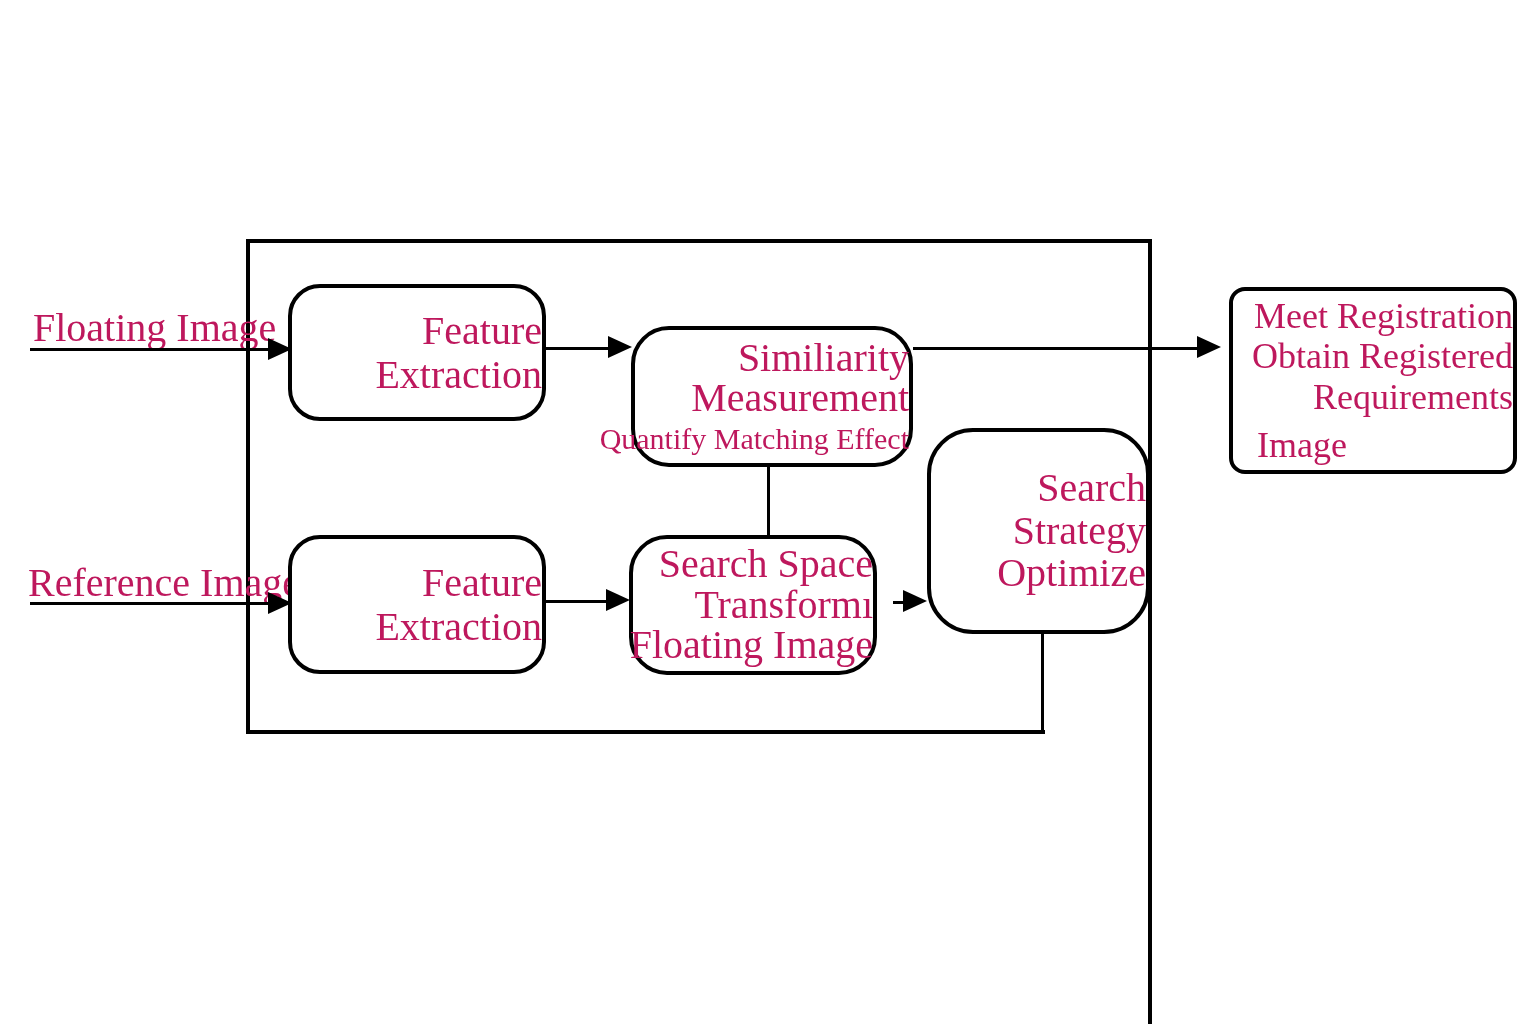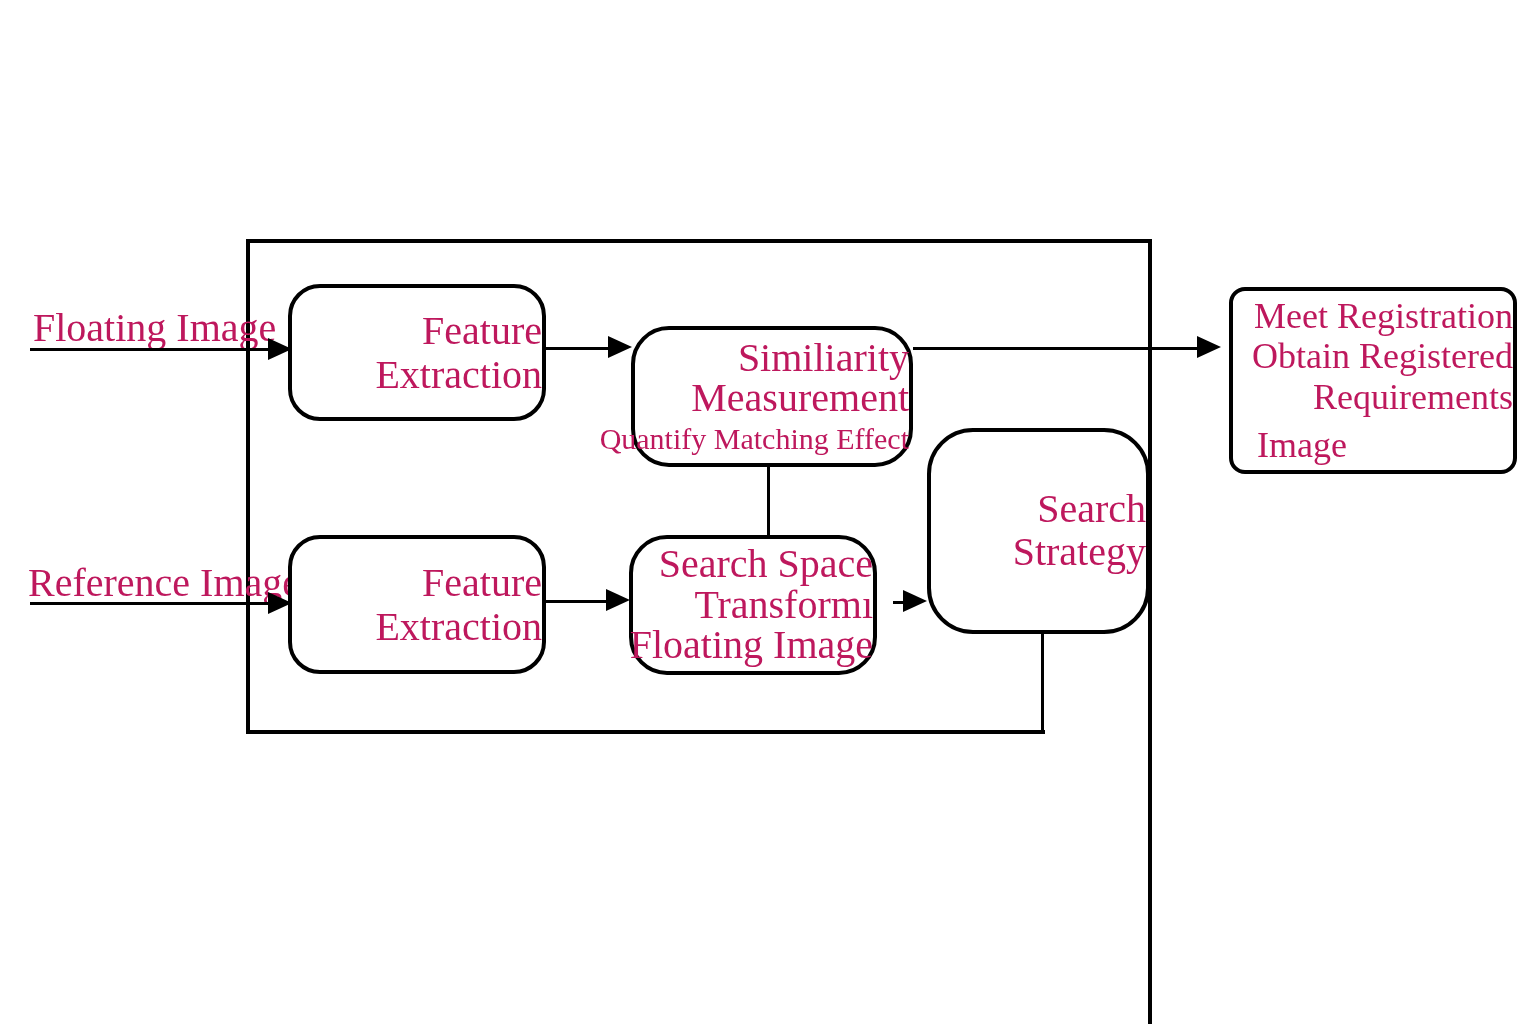--- a/index.html
+++ b/index.html
@@ -134,20 +134,21 @@
 
   <div class="node" id="node-ss">
     <span class="main-text">Search Space</span>
     <span class="main-text">Transformı</span>
     <span class="main-text">Floating Image</span>
   </div>
 
   <div class="node" id="node-strat">
     <span class="main-text">Search</span>
     <span class="main-text">Strategy</span>
+    <span class="main-text">Optimize</span>
   </div>
 
   <div class="node" id="node-out">
     <span class="main-text">Meet Registration</span>
     <span class="main-text">Obtain Registered</span>
     <span class="main-text">Requirements</span>
     <span class="main-text last-line">Image</span>
   </div>
 
 </div>

